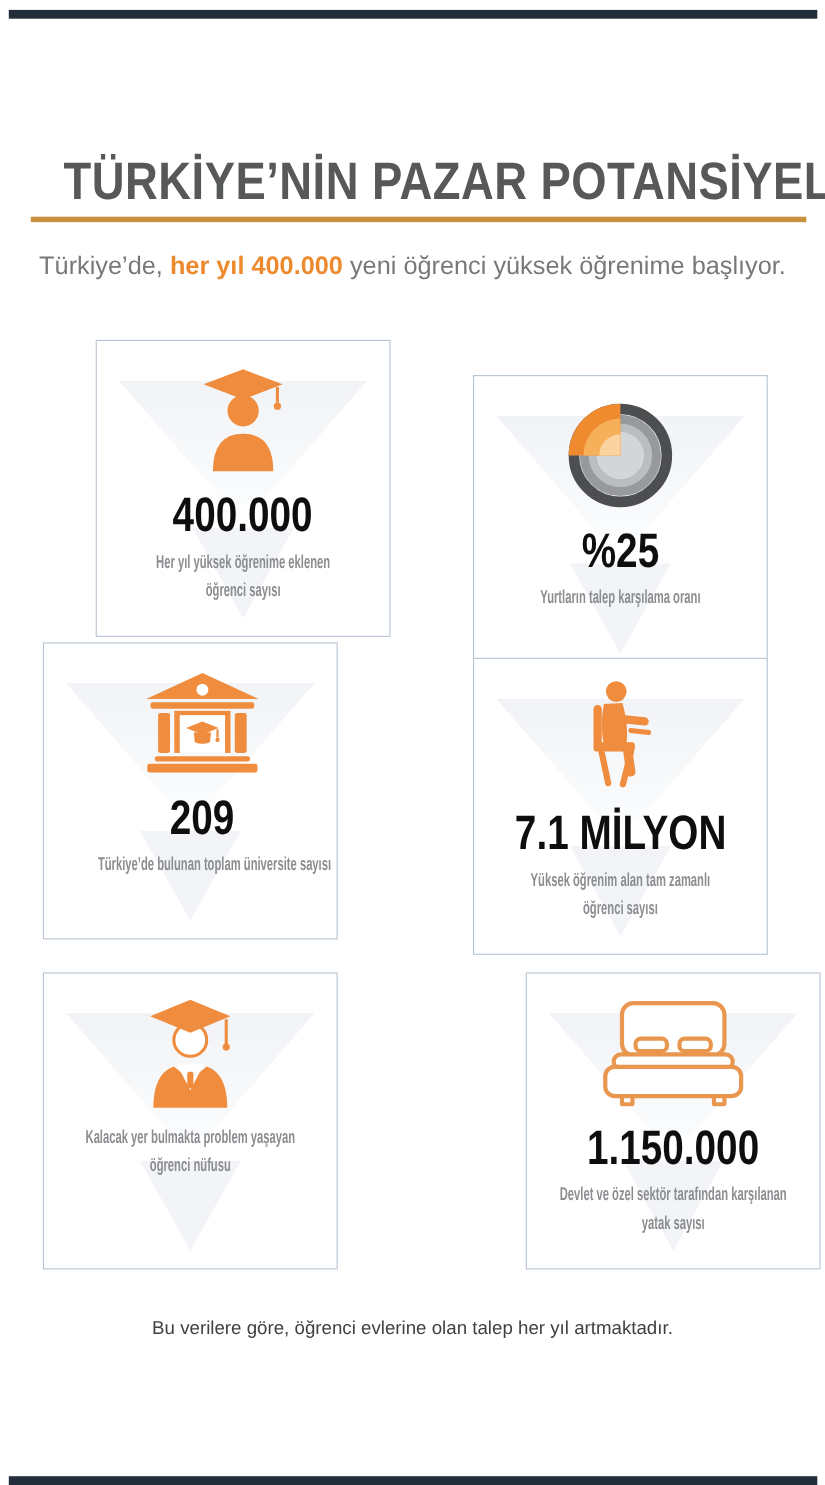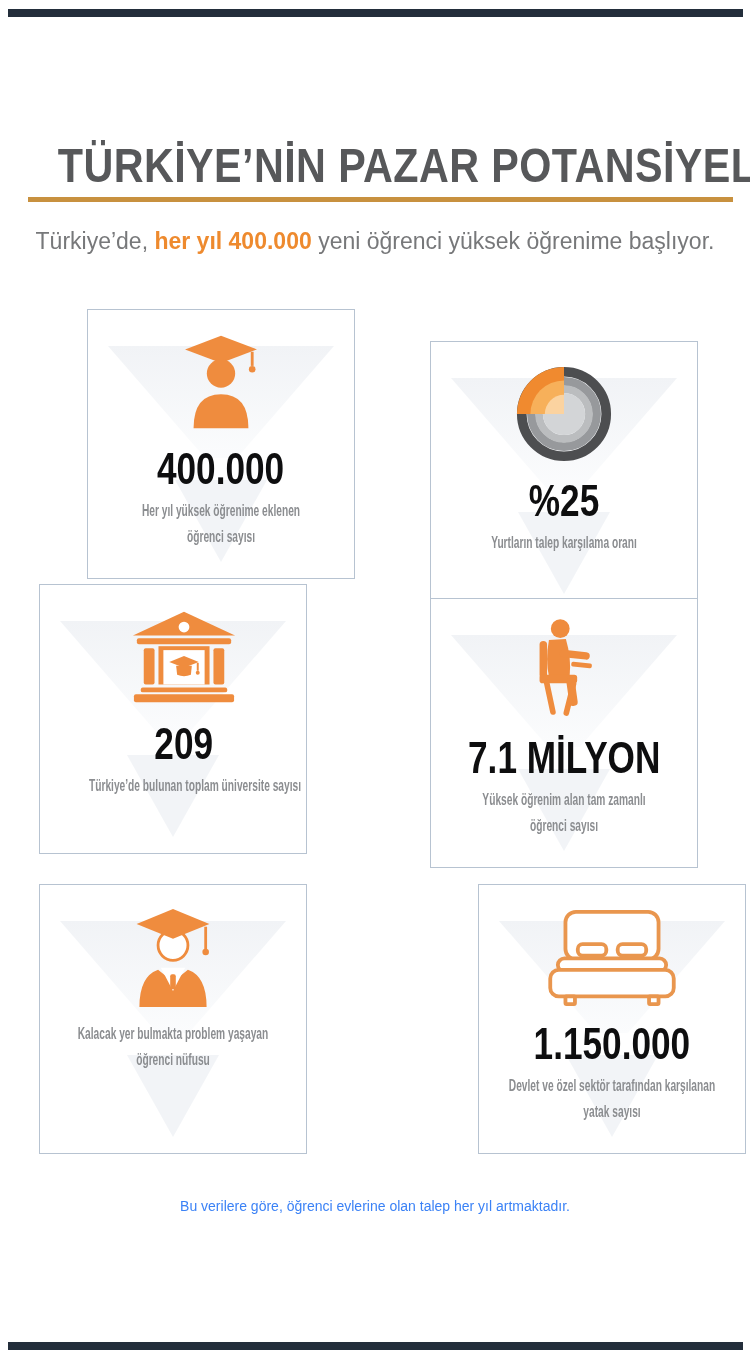--- a/index.html
+++ b/index.html
@@ -33,21 +33,21 @@
   .icon-zone{position:relative;z-index:1;height:112px;margin-top:16px;
              display:flex;align-items:center;justify-content:center;}
   .stat{position:relative;z-index:2;margin-top:6px;text-align:center;height:46px;}
   .stat-inner{display:inline-block;font-size:44px;font-weight:700;color:#0e0e0f;
               white-space:nowrap;transform:scaleX(.8);}
   .caption{position:relative;z-index:2;display:block;width:420px;margin:8px 0 0 -77px;
            font-size:17px;font-weight:700;color:#8b8d90;line-height:1.5;text-align:center;
            transform:scaleX(.60);transform-origin:50% 0;white-space:pre-line;}
 
   .footer-note{position:absolute;top:1198px;left:0;width:100%;text-align:center;
-               font-size:14px;color:#3b82f6;}
+               font-size:17px;color:#404040;}
   svg{display:block;}
 </style>
 </head>
 <body>
 
 <div id="canvas">
 
   <div class="edge-bar top"></div>
 
   <div class="title-wrap">

